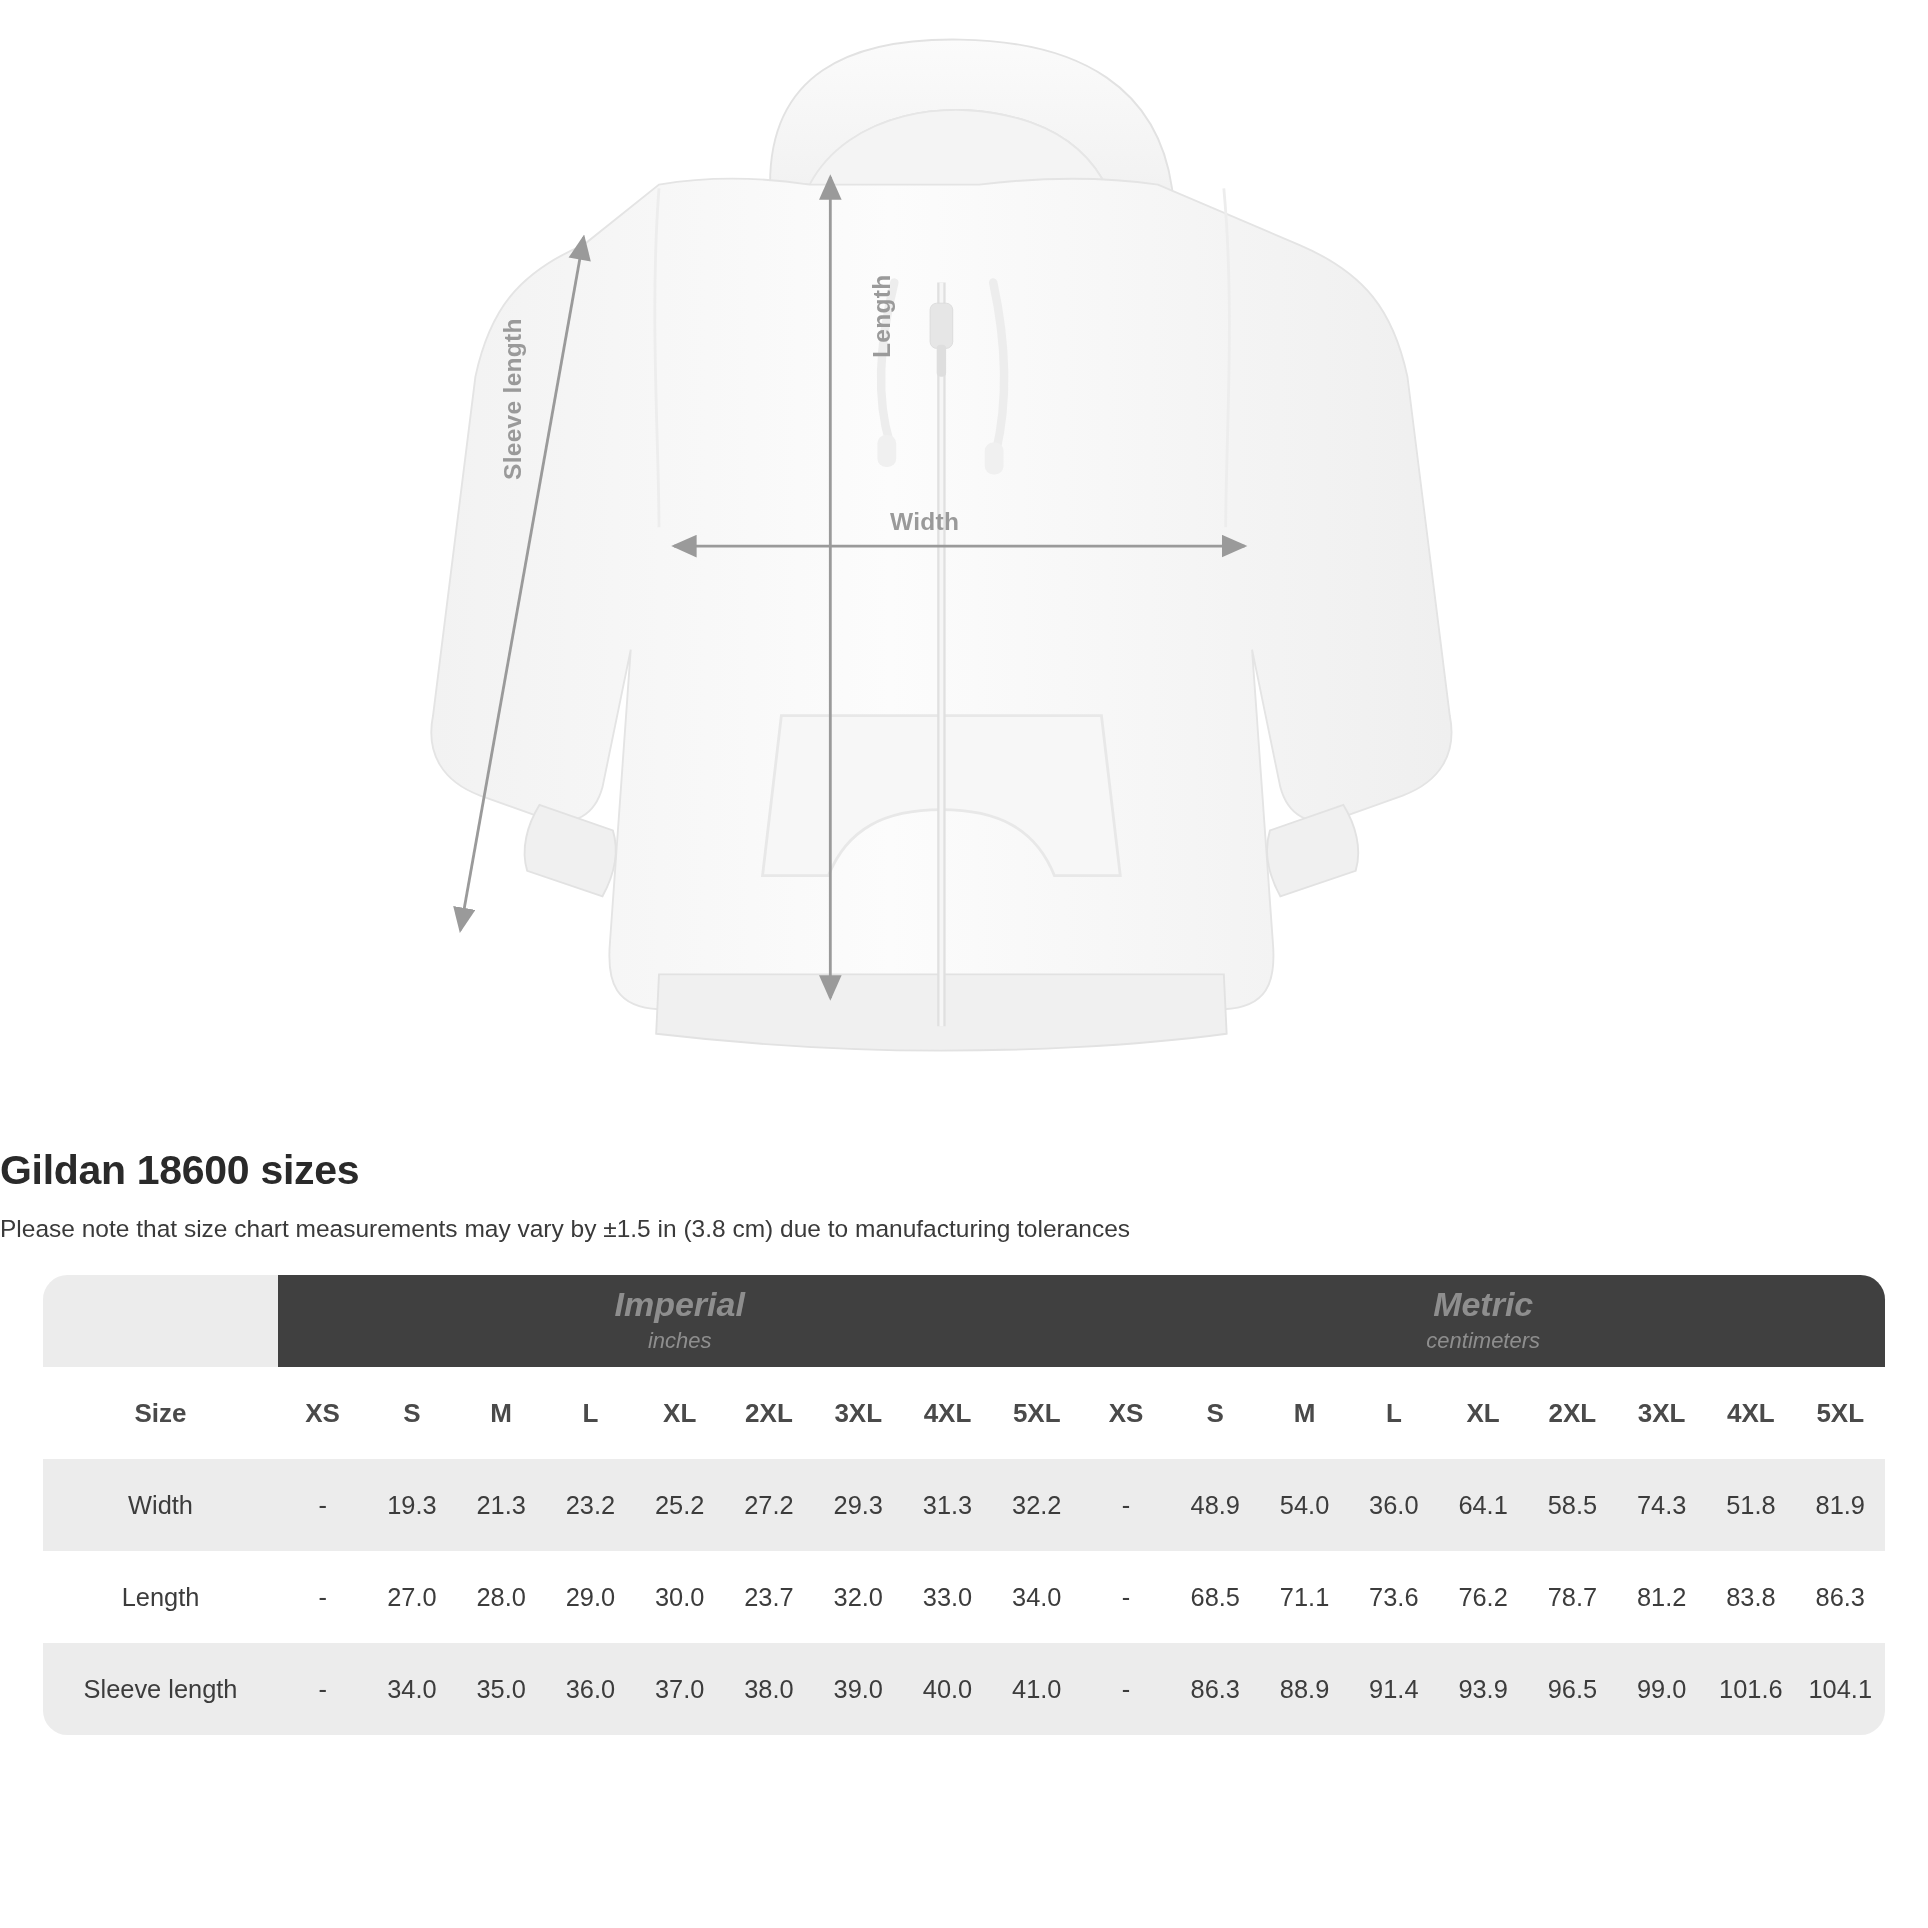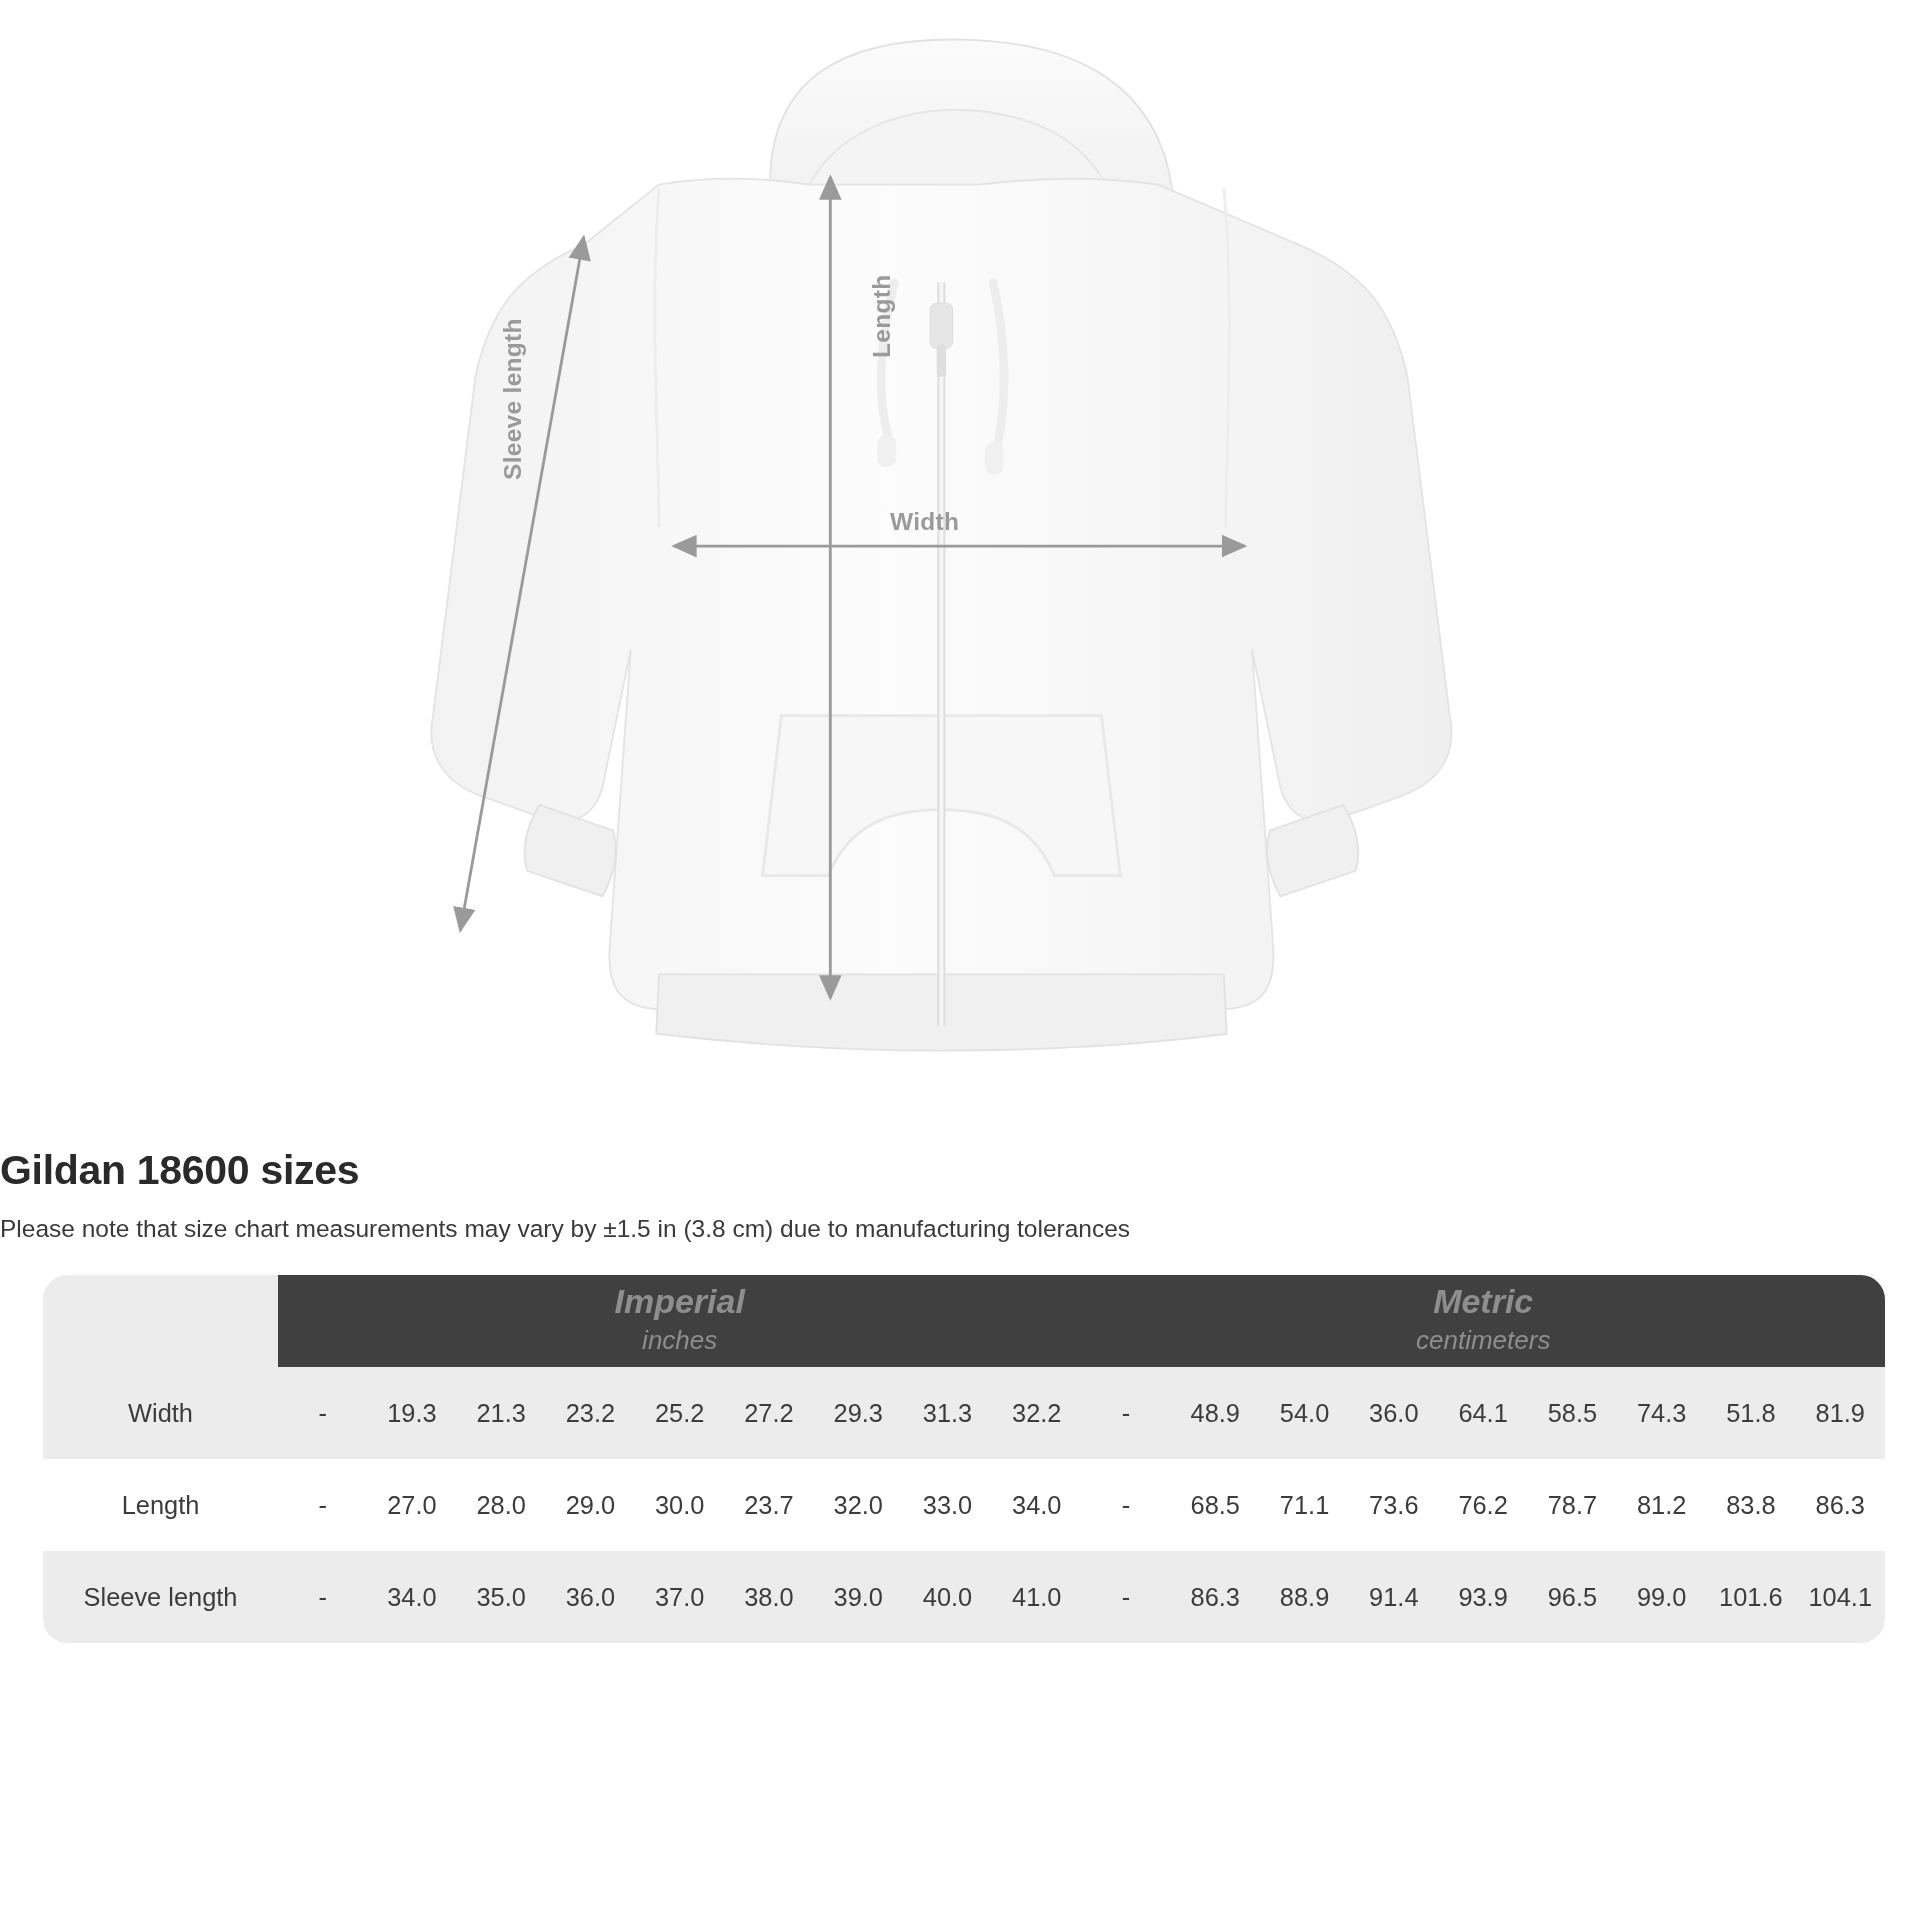--- a/index.html
+++ b/index.html
@@ -84,21 +84,21 @@
     height: 141px;
   }
   .unit-head .unit-name {
     font-size: 34px;
     font-weight: bold;
     font-style: italic;
     color: #8e8e8e;
     line-height: 1.15;
   }
   .unit-head .unit-sub {
-    font-size: 26px;
+    font-size: 22px;
     font-style: italic;
     color: #8e8e8e;
     line-height: 1.5;
   }
   .corner-cell { background: #ececec; }
   tr.row-head td { background: #ffffff; font-weight: bold; color: #4a4a4a; font-size: 26px; }
   tr.row-head td.rowlabel { font-weight: bold; color: #4a4a4a; }
   tr.shade td { background: #ececec; }
   tr.plain td { background: #ffffff; }
   td.rowlabel { font-weight: bold; color: #4a4a4a; font-size: 26px; }
@@ -215,20 +215,41 @@
             <td class="corner-cell unit-head tl-round"></td>
             <td class="unit-head" colspan="9">
               <div class="unit-name">Imperial</div>
               <div class="unit-sub">inches</div>
             </td>
             <td class="unit-head tr-round" colspan="9">
               <div class="unit-name">Metric</div>
               <div class="unit-sub">centimeters</div>
             </td>
           </tr>
+          <tr class="row-head">
+            <td class="rowlabel">Size</td>
+            <td>XS</td>
+            <td>S</td>
+            <td>M</td>
+            <td>L</td>
+            <td>XL</td>
+            <td>2XL</td>
+            <td>3XL</td>
+            <td>4XL</td>
+            <td>5XL</td>
+            <td>XS</td>
+            <td>S</td>
+            <td>M</td>
+            <td>L</td>
+            <td>XL</td>
+            <td>2XL</td>
+            <td>3XL</td>
+            <td>4XL</td>
+            <td>5XL</td>
+          </tr>
           <tr class="shade">
             <td class="rowlabel">Width</td>
             <td>-</td>
             <td>19.3</td>
             <td>21.3</td>
             <td>23.2</td>
             <td>25.2</td>
             <td>27.2</td>
             <td>29.3</td>
             <td>31.3</td>

